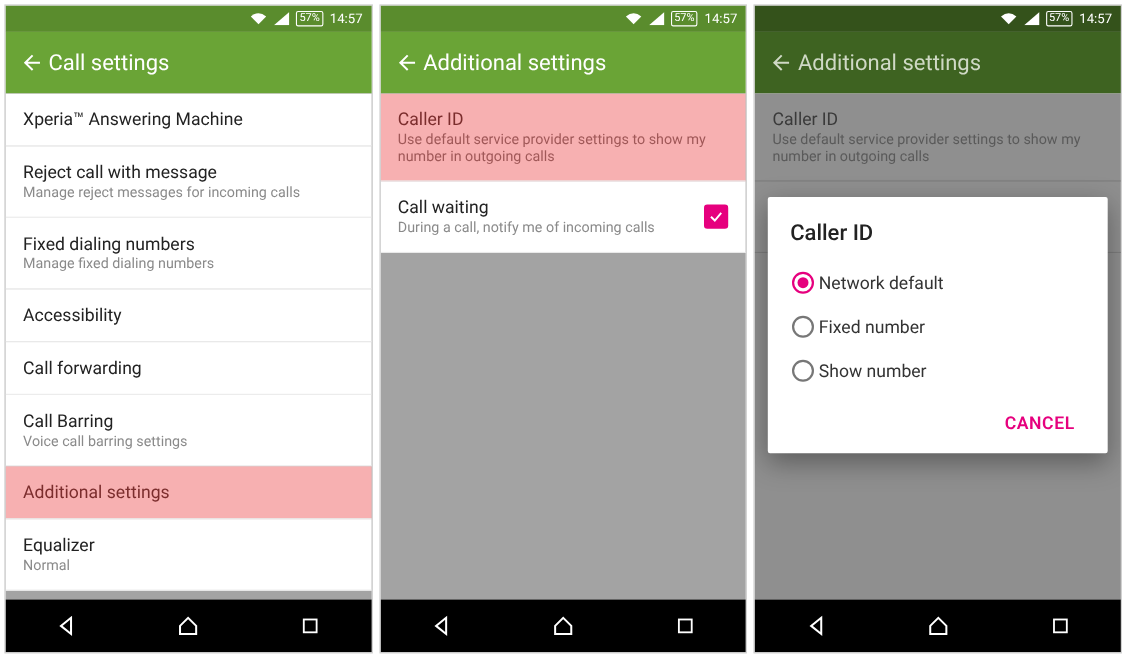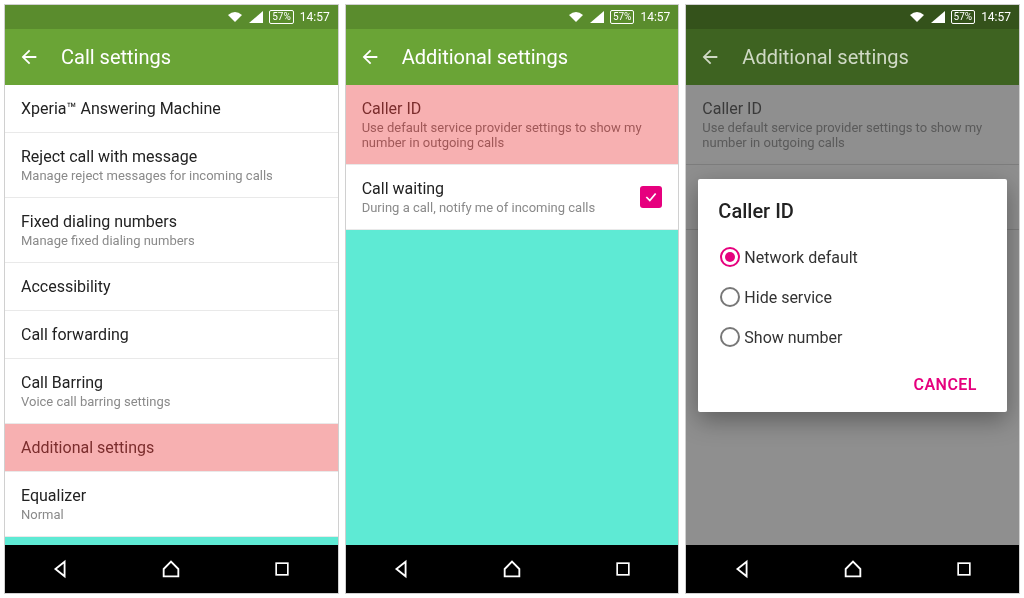--- a/index.html
+++ b/index.html
@@ -4,24 +4,24 @@
 <style>
   * { box-sizing: border-box; margin: 0; padding: 0; }
   html, body { width: 1024px; height: 598px; font-family: Roboto, Arial, sans-serif; background: #fff; }
   .stage { display: flex; gap: 6px; padding: 4px; width: 1024px; height: 426px; background: #fff; }
   .phone { position: relative; width: 336px; height: 590px; background: #f0f0f0; border: 1px solid #d0d0d0; overflow: hidden; display: flex; flex-direction: column; }
   
   .statusbar { height: 24px; background: #5a8c2d; color: #fff; display: flex; align-items: center; justify-content: flex-end; padding: 0 8px; font-size: 12px; gap: 6px; }
   .statusbar .ico { display: inline-flex; align-items: center; }
   .battbox { border: 1px solid #fff; border-radius: 2px; padding: 0 2px; font-size: 10px; line-height: 12px; }
   
-  .appbar { height: 56px; background: #6aa436; color: #fff; display: flex; align-items: center; padding: 0 12px; gap: 20px; font-size: 20px; }
+  .appbar { height: 56px; background: #6aa436; color: #fff; display: flex; align-items: center; padding: 0 12px; gap: 3px; font-size: 20px; }
   .appbar .back { width: 24px; height: 24px; display: inline-flex; align-items: center; justify-content: center; cursor: pointer; }
   
-  .list { flex: 1 1 auto; background: #5eead4; overflow: hidden; }
+  .list { flex: 1 1 auto; background: #a3a3a3; overflow: hidden; }
   .row { padding: 14px 16px; border-bottom: 1px solid #e9e9e9; background: #fff; }
   .row .title { font-size: 16px; color: #222; }
   .row .sub { font-size: 13px; color: #8a8a8a; margin-top: 2px; }
   .row.hl { background: #f7b0b1; }
   .row.hl .title { color: #7b2d2d; }
   .row.hl .sub { color: #a05858; }
   .row.flex { display: flex; align-items: center; justify-content: space-between; }
   .chkbox { width: 22px; height: 22px; border-radius: 3px; background: #e6007e; display: inline-flex; align-items: center; justify-content: center; color: #fff; }
   
   .navbar { height: 48px; background: #000; display: flex; align-items: center; justify-content: space-around; }
@@ -236,21 +236,21 @@
 
     <div class="overlay">
       <div class="dialog">
         <h3>Caller ID</h3>
         <div class="opt">
           <span class="radio sel"></span>
           <span class="lbl">Network default</span>
         </div>
         <div class="opt">
           <span class="radio"></span>
-          <span class="lbl">Hide service</span>
+          <span class="lbl">Fixed number</span>
         </div>
         <div class="opt">
           <span class="radio"></span>
           <span class="lbl">Show number</span>
         </div>
         <div class="dlgactions">
           <span class="dlgbtn">CANCEL</span>
         </div>
       </div>
     </div>

